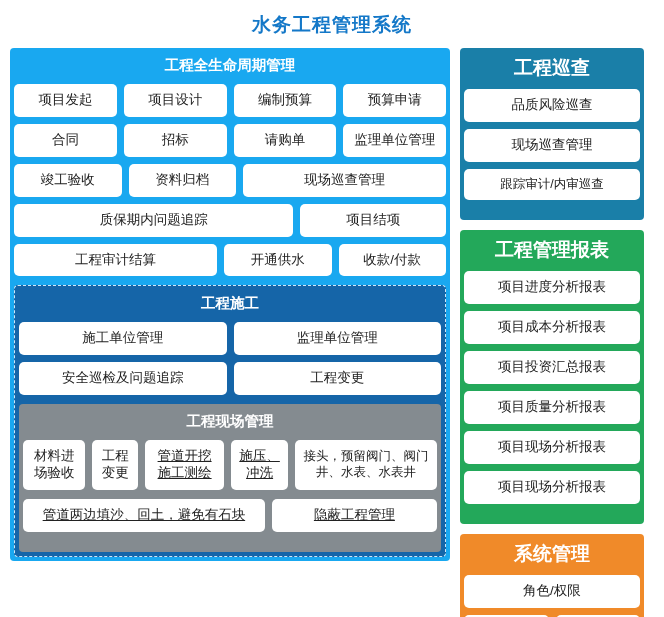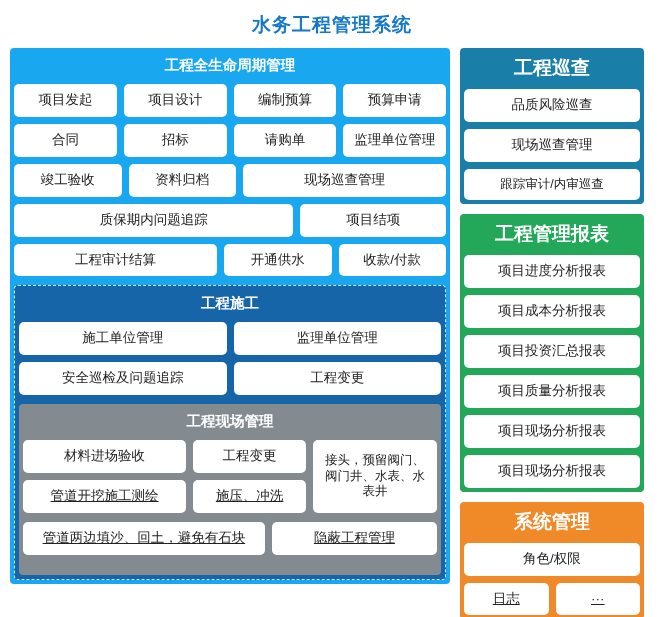--- a/index.html
+++ b/index.html
@@ -65,33 +65,33 @@
     margin-bottom: 7px;
   }
   .row:last-child { margin-bottom: 0; text-decoration: underline; }
   .f1 { flex: 1; }
   .f2 { flex: 2; }
   .f3 { flex: 3; }
 
   .inner-gap { margin-top: 9px; }
 
   .site-grid { display: flex; gap: 7px; }
-  .site-left { flex: 1; display: flex; flex-direction: column; gap: 7px; }
-  .site-right { width: 124px; flex: none; }
+  .site-left { flex: 1; display: flex; flex-direction: row; gap: 7px; }
+  .site-right { width: 142px; flex: none; }
   .tall-chip { height: 100%; }
 
   .right-title {
     text-align: center;
     color: #fff;
     font-weight: bold;
     font-size: 19px;
     padding: 3px 0 8px 0;
   }
   .r-chip { margin-bottom: 7px; }
-  .r-chip:last-child { margin-bottom: 0; }
+  .r-chip:last-child { margin-bottom: 16px; }
 </style>
 </head>
 <body>
 
 <div class="page-title">水务工程管理系统</div>
 
 <div class="layout">
 
   <div class="col-left">
     <div class="panel blue-panel">

